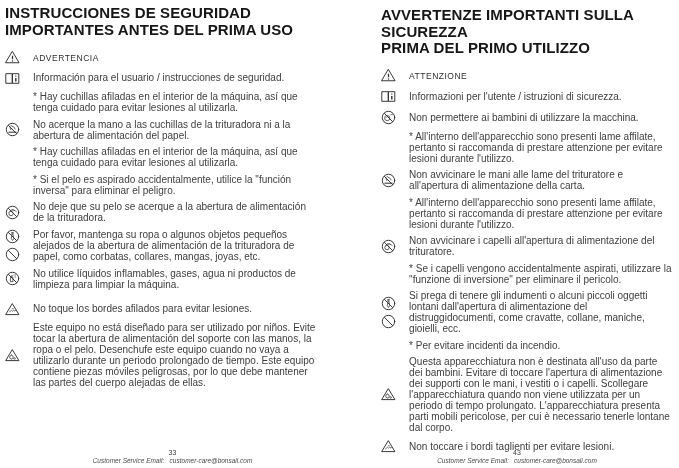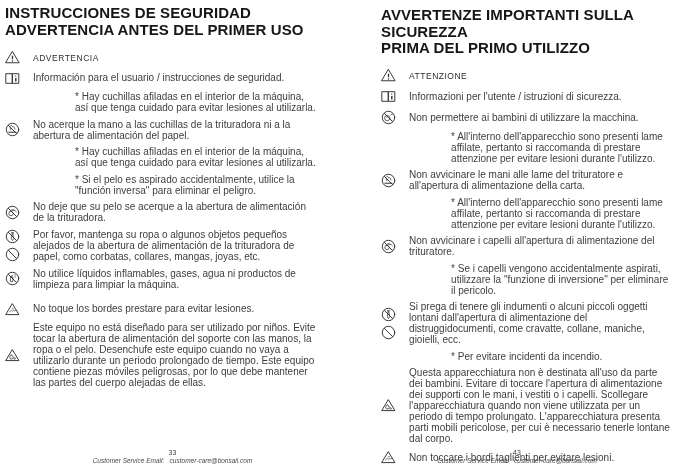--- a/index.html
+++ b/index.html
@@ -16,37 +16,37 @@
     font-size:15px; line-height:16.5px; font-weight:bold; color:#161616;
     margin:0 0 11px 0; letter-spacing:0.1px;
   }
   .doc-title span { display:block; }
   .item { display:flex; margin:0 0 5.5px 0;align-items:center; }
   .icon-cell { flex:0 0 28px; width:28px; display:flex; flex-direction:column; gap:3px; padding-top:0.5px; }
   .icon { width:15px; height:15px; display:block; }
   .icon svg { width:15px; height:15px; display:block; }
   .item-text { margin:0; font-size:10px; line-height:11px; color:#3d3d3d; }
   .warning-label .item-text { font-size:8.5px; letter-spacing:0.5px; color:#2e2e2e; padding-top:3px; }
-  .note .item-text { color:#414141;margin-left:42px; }
+  .note .item-text { color:#414141; }
   .footer { position:absolute; bottom:3px; text-align:center; }
   .footer-left  { left:0;     width:345px; }
   .footer-right { left:355px; width:324px; }
   .pagenum { font-size:7px; line-height:9px; color:#3a3a3a; }
   .email { font-size:6.5px; line-height:8px; font-style:italic; color:#4a4a4a; white-space:pre; }
 </style>
 </head>
 <body>
 
 <div class="page">
   <div class="columns">
 
     <div class="col col-left">
       <h1 class="doc-title">
         <span>INSTRUCCIONES DE SEGURIDAD</span>
-        <span>ADVERTENCIA ANTES DEL PRIMER USO</span>
+        <span>IMPORTANTES ANTES DEL PRIMA USO</span>
       </h1>
       <div class="items">
           <div class="item warning-label">
             <span class="icon-cell">
               <span class="icon">
                 <svg viewBox="0 0 20 20">
                   <path d="M10 2.2 L18.8 17 H1.2 Z" fill="none" stroke="#333" stroke-width="1.3" stroke-linecap="round" stroke-linejoin="round"></path>
                   <line x1="10" y1="7.6" x2="10" y2="12.4" stroke="#333" stroke-width="1.7"></line>
                   <circle cx="10" cy="14.8" r="1" fill="#333"></circle>
                 </svg>
@@ -145,21 +145,21 @@
           <div class="item">
             <span class="icon-cell">
               <span class="icon">
                 <svg viewBox="0 0 20 20">
                   <path d="M10 2.6 L18.6 16.8 H1.4 Z" fill="none" stroke="#333" stroke-width="1.3" stroke-linecap="round" stroke-linejoin="round"></path>
                   <path d="M5.6 13.4 l3-2.2 l1.4 1 l1.6-1.2 l1.6 1 l1.4-1" fill="none" stroke="#333" stroke-width="0.9"></path>
                   <path d="M9.2 9.4 q1.2-1.2 2.4-0.4" fill="none" stroke="#333" stroke-width="0.9"></path>
                 </svg>
               </span>
             </span>
-            <p class="item-text">No toque los bordes prestare para evitar lesiones.</p>
+            <p class="item-text">No toque los bordes afilados para evitar lesiones.</p>
           </div>
           <div class="item">
             <span class="icon-cell">
               <span class="icon">
                 <svg viewBox="0 0 20 20">
                   <path d="M10 2.6 L18.6 16.8 H1.4 Z" fill="none" stroke="#333" stroke-width="1.3" stroke-linecap="round" stroke-linejoin="round"></path>
                   <circle cx="8.6" cy="12.2" r="2.4" fill="none" stroke="#333" stroke-width="1"></circle>
                   <circle cx="12.8" cy="14" r="1.1" fill="none" stroke="#333" stroke-width="0.9"></circle>
                   <path d="M8.6 9.2 v-1 M8.6 15.2 v-0.6" stroke="#333" stroke-width="0.9"></path>
                 </svg>

